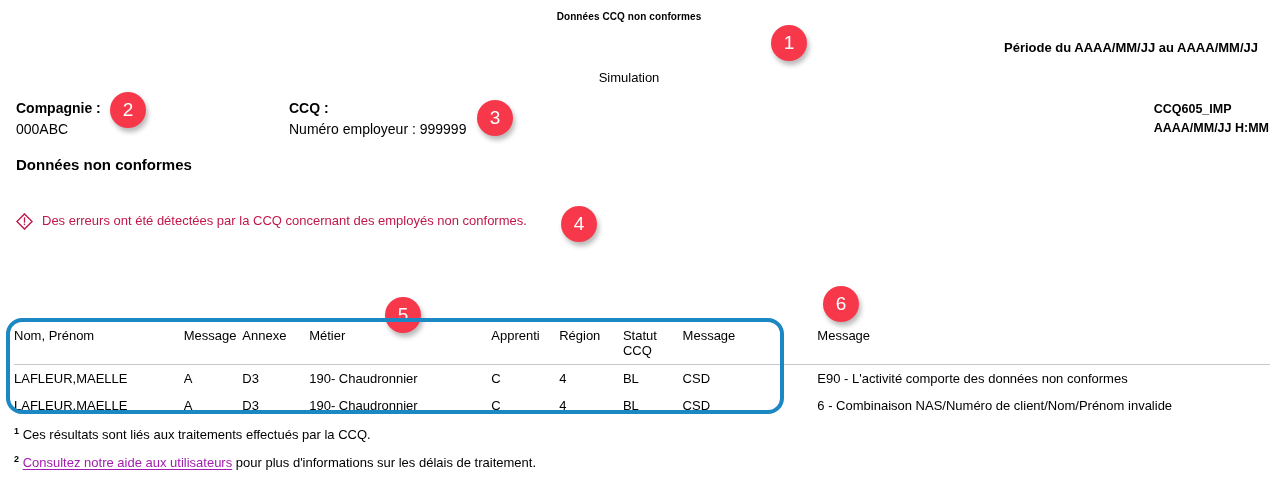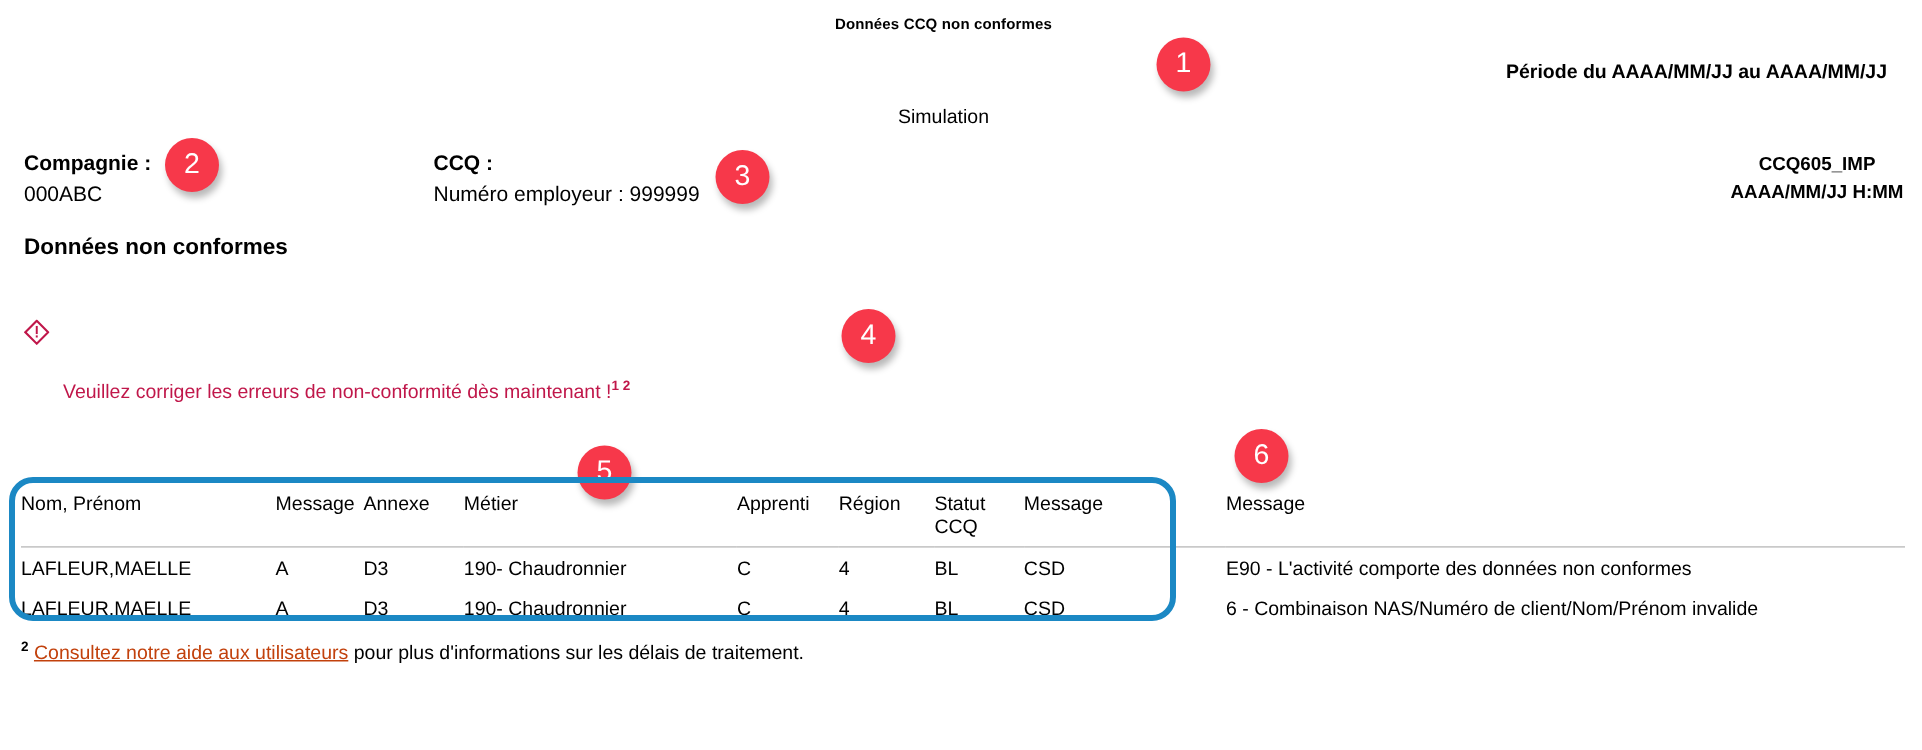--- a/index.html
+++ b/index.html
@@ -52,21 +52,21 @@
   .ident .lbl { font-weight: bold; display: block; margin-bottom: 5px; }
   .ident .val { display: block; }
 
   #company-block { left: 16px; top: 100px; }
   #ccq-block     { left: 289px; top: 100px; }
 
   #report-meta {
     position: absolute;
     right: 12px;
     top: 100px;
-    text-align: center;
+    text-align: left;
     font-weight: bold;
     font-size: 12.5px;
     line-height: 19px;
   }
 
   
   #section-heading {
     position: absolute;
     left: 16px; top: 156px;
     font-weight: bold;
@@ -136,21 +136,21 @@
   
   #footnotes {
     position: absolute;
     left: 14px;
     top: 419px;
     font-size: 13px;
     line-height: 25px;
   }
   #footnotes .fn-row { white-space: nowrap; }
   #footnotes a {
-    color: #c2410c;
+    color: #a21caf;
     text-decoration: underline;
   }
 
   
   .badge {
     position: absolute;
     width: 36px; height: 36px;
     border-radius: 50%;
     background: #f7384a;
     color: #ffffff;
@@ -207,25 +207,23 @@
 
 <div id="alert-area">
   <div class="alert-main">
     <span class="alert-icon">
       <svg width="17" height="17" viewBox="0 0 17 17">
         <path d="M8.5 0.9 L16.1 8.5 L8.5 16.1 L0.9 8.5 Z" fill="none" stroke="#c0174a" stroke-width="1.4"></path>
         <rect x="7.85" y="4.3" width="1.3" height="5.4" fill="#c0174a"></rect>
         <rect x="7.85" y="10.6" width="1.3" height="1.4" fill="#c0174a"></rect>
       </svg>
     </span>
+    <span class="alert-main-text">Des erreurs ont été détectées par la CCQ concernant des employés non conformes.</span>
   </div>
   <div class="alert-sub">
-    <div class="alert-sub-line">
-      <span>Veuillez corriger les erreurs de non-conformité dès maintenant !</span><sup class="fn">1 2</sup>
-    </div>
   </div>
 </div>
 
 <table id="report-table">
   <thead>
     <tr>
       <th class="col-nom">Nom, Prénom</th>
       <th class="col-secteur">Message</th>
       <th class="col-annexe">Annexe</th>
       <th class="col-metier">Métier</th>
@@ -257,20 +255,24 @@
       <td>4</td>
       <td>BL</td>
       <td>CSD</td>
       <td>6 - Combinaison NAS/Numéro de client/Nom/Prénom invalide</td>
     </tr>
   </tbody>
 </table>
 
 <div id="footnotes">
   <div class="fn-row">
+    <sup class="fn">1</sup>
+    <span>Ces résultats sont liés aux traitements effectués par la CCQ.</span>
+  </div>
+  <div class="fn-row">
     <sup class="fn">2</sup>
     <a href="#">Consultez notre aide aux utilisateurs</a><span> pour plus d'informations sur les délais de traitement.</span>
   </div>
 </div>
 
 <div class="badge" id="badge-1">1</div>
 <div class="badge" id="badge-2">2</div>
 <div class="badge" id="badge-3">3</div>
 <div class="badge" id="badge-4">4</div>
 <div class="badge" id="badge-5">5</div>

